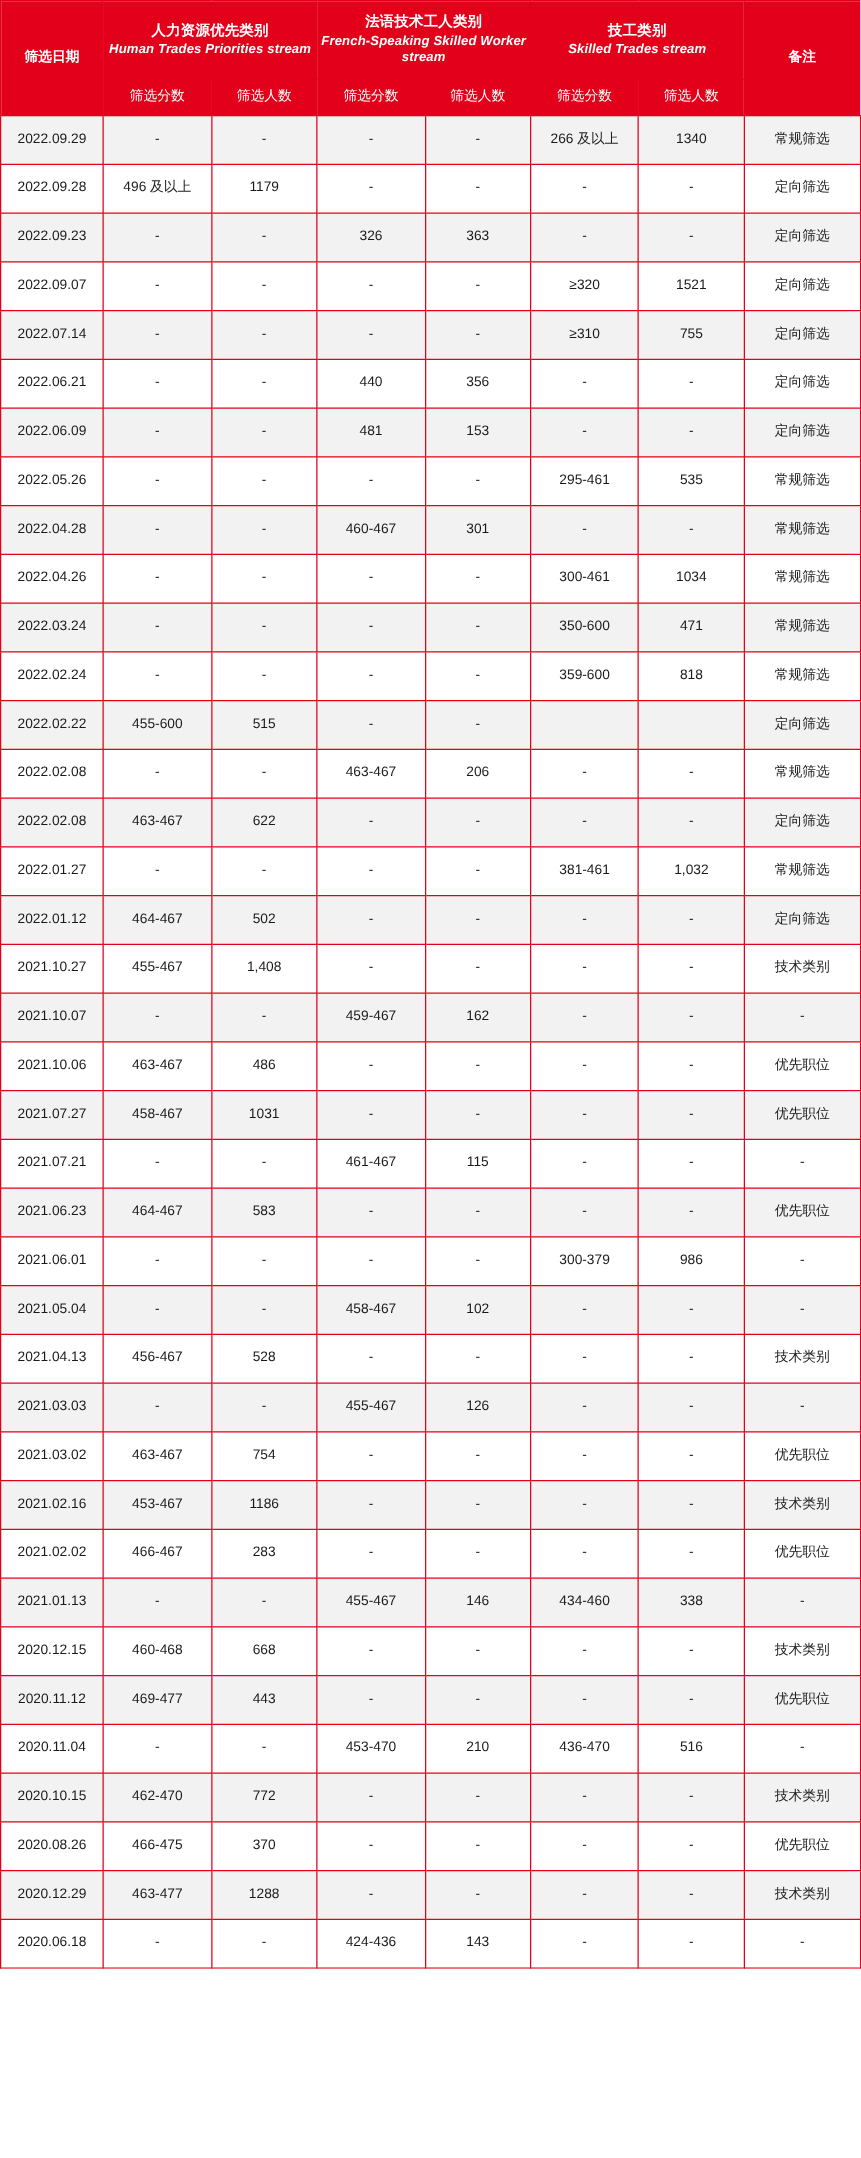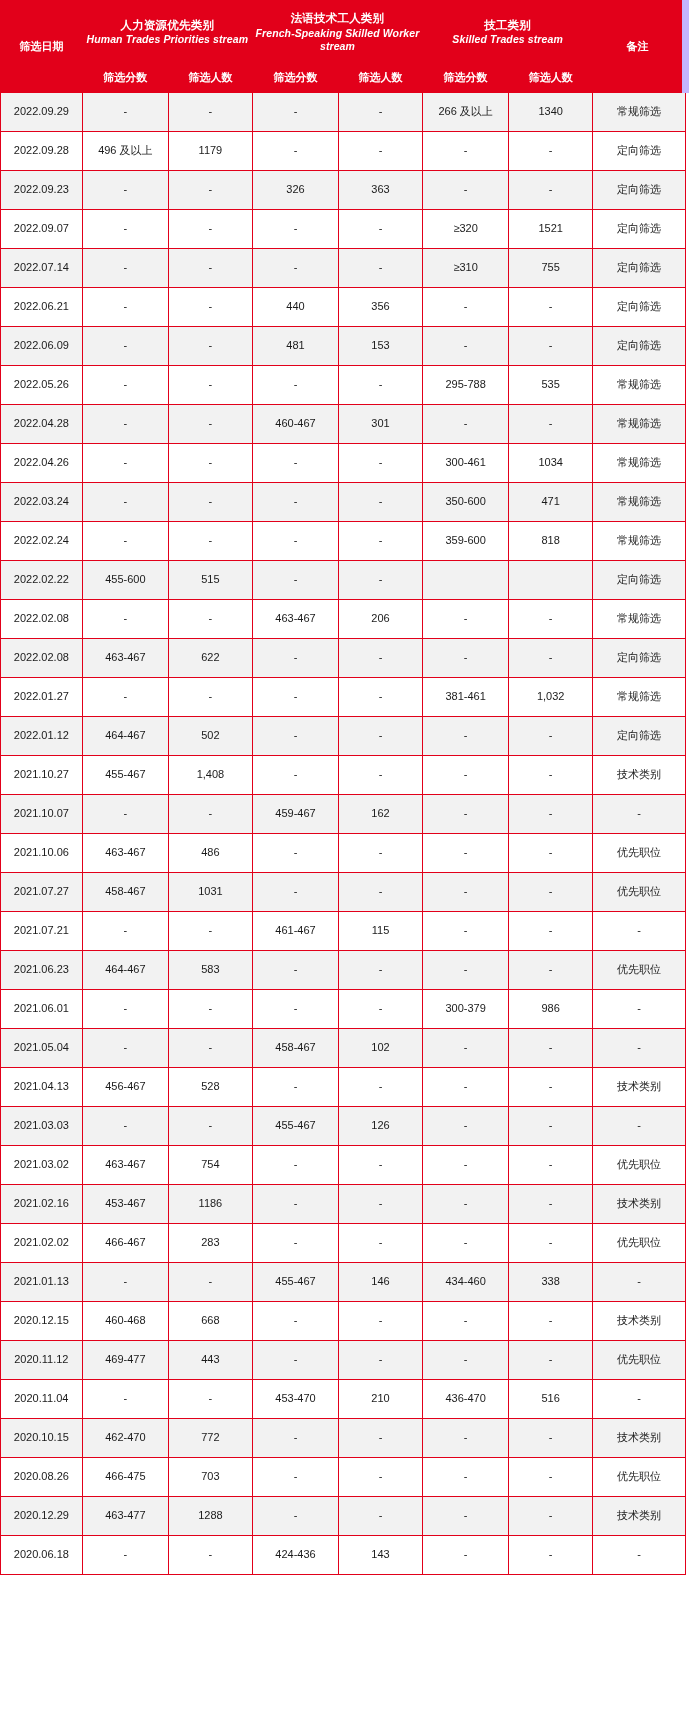--- a/index.html
+++ b/index.html
@@ -32,21 +32,21 @@
     padding: 0;
   }
   
   thead th {
     background: #e2001a;
     color: #ffffff;
     font-weight: bold;
     border: 1px solid #ffffff;
   }
   thead th.outer-edge-left { border-left: 1px solid #e2001a; text-align: center; }
-  thead th.outer-edge-right { border-right: 7px solid #c4b5fd; }
+  thead th.outer-edge-right { border-right: 1px solid #c4b5fd; }
   thead th.outer-edge-top { border-top: 1px solid #e2001a; }
 
   th.hdr-date {
     width: 74px;
     font-size: 12px;
   }
   th.hdr-remark {
     width: 84px;
     font-size: 12px;
   }
@@ -64,21 +64,21 @@
     display: block;
     font-size: 10.5px;
     font-weight: bold;
     font-style: italic;
     letter-spacing: 0.1px;
     margin-top: 1px;
   }
   th.sub-hdr {
     height: 28px;
     font-size: 11.5px;
-    font-weight: bold;
+    font-weight: normal;
   }
   col.c-score { width: 78px; }
   col.c-count { width: 76px; }
 
   tbody td {
     height: 38px;
     background: #ffffff;
   }
   tbody tr.shade td {
     background: #f2f2f2;
@@ -201,21 +201,21 @@
           <td>-</td>
           <td>-</td>
           <td class="remark-cell">定向筛选</td>
         </tr>
         <tr>
           <td class="date-cell">2022.05.26</td>
           <td>-</td>
           <td>-</td>
           <td>-</td>
           <td>-</td>
-          <td>295-788</td>
+          <td>295-461</td>
           <td>535</td>
           <td class="remark-cell">常规筛选</td>
         </tr>
         <tr class="shade">
           <td class="date-cell">2022.04.28</td>
           <td>-</td>
           <td>-</td>
           <td>460-467</td>
           <td>301</td>
           <td>-</td>
@@ -478,21 +478,21 @@
           <td>772</td>
           <td>-</td>
           <td>-</td>
           <td>-</td>
           <td>-</td>
           <td class="remark-cell">技术类别</td>
         </tr>
         <tr>
           <td class="date-cell">2020.08.26</td>
           <td>466-475</td>
-          <td>703</td>
+          <td>370</td>
           <td>-</td>
           <td>-</td>
           <td>-</td>
           <td>-</td>
           <td class="remark-cell">优先职位</td>
         </tr>
         <tr class="shade">
           <td class="date-cell">2020.12.29</td>
           <td>463-477</td>
           <td>1288</td>

